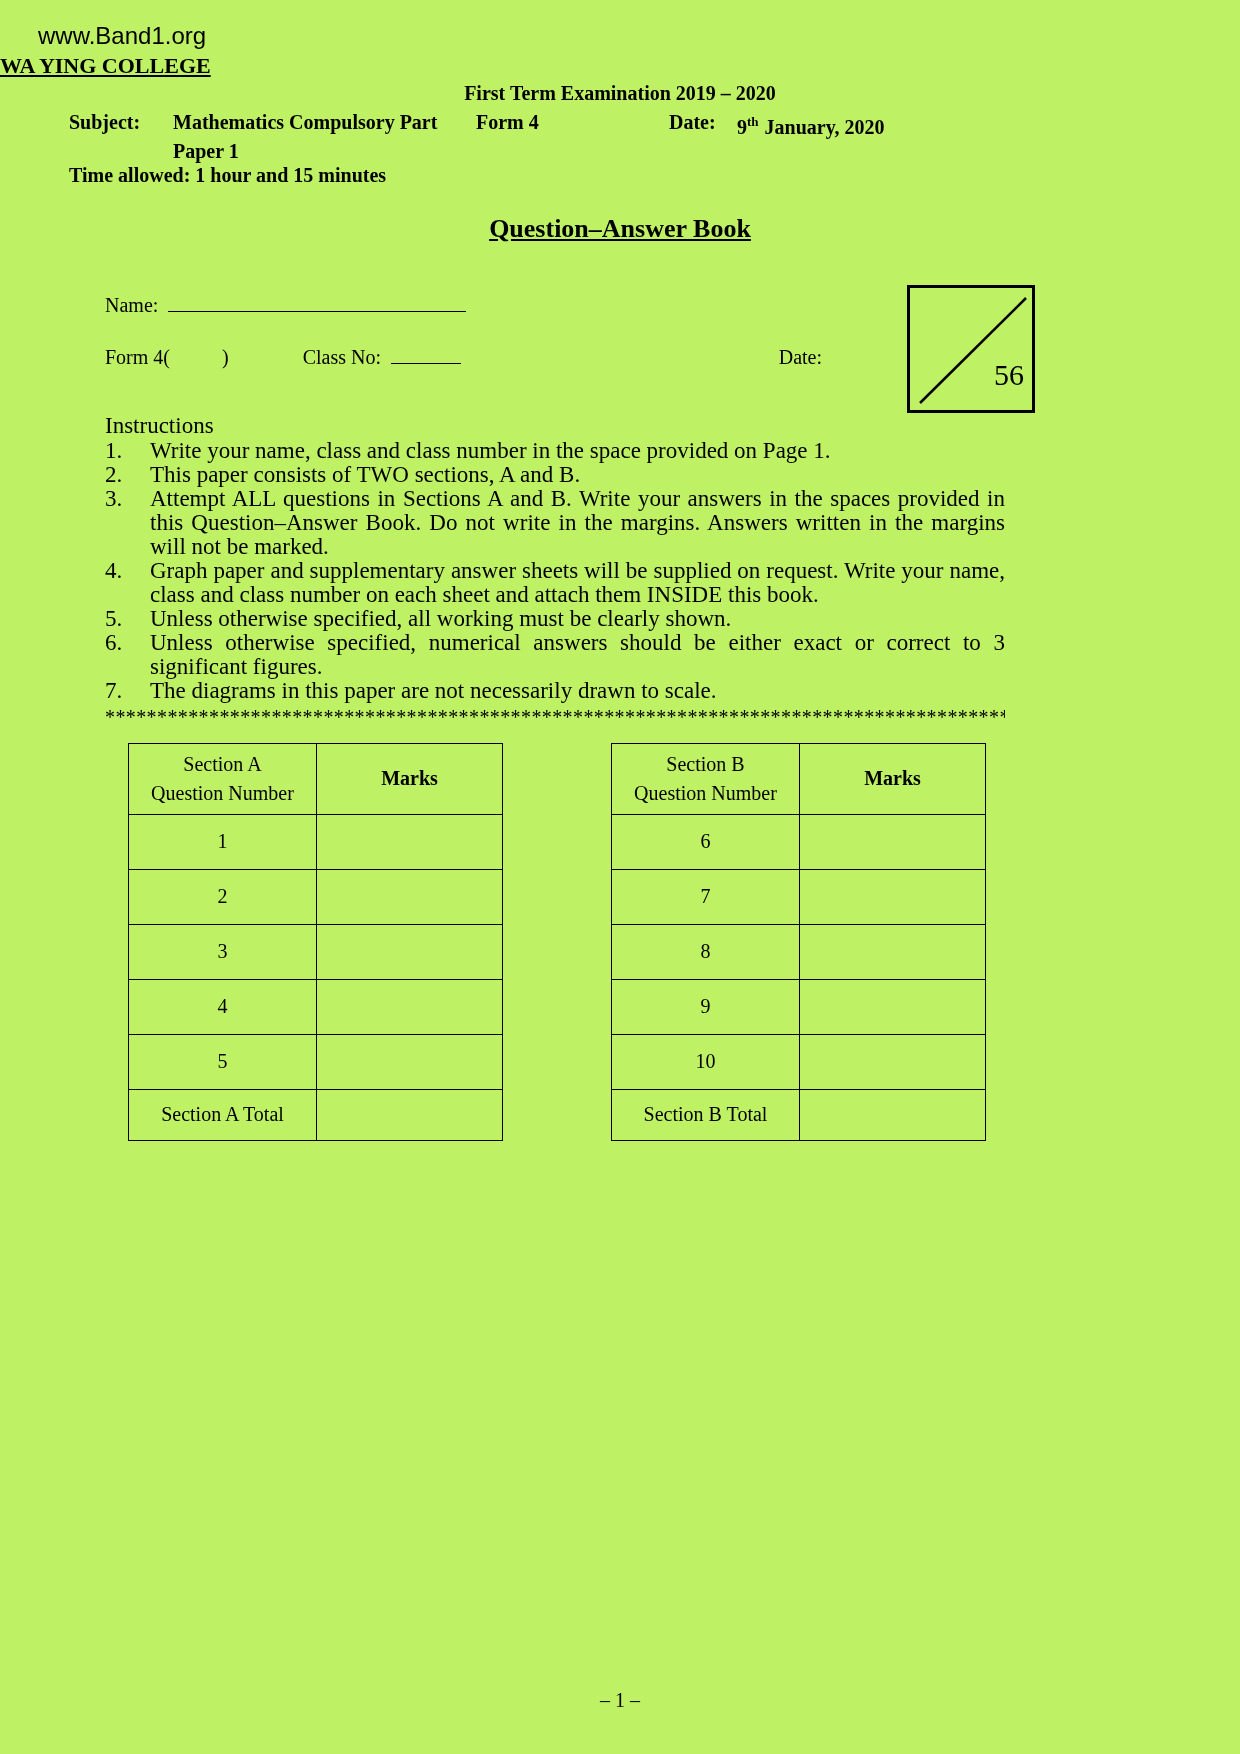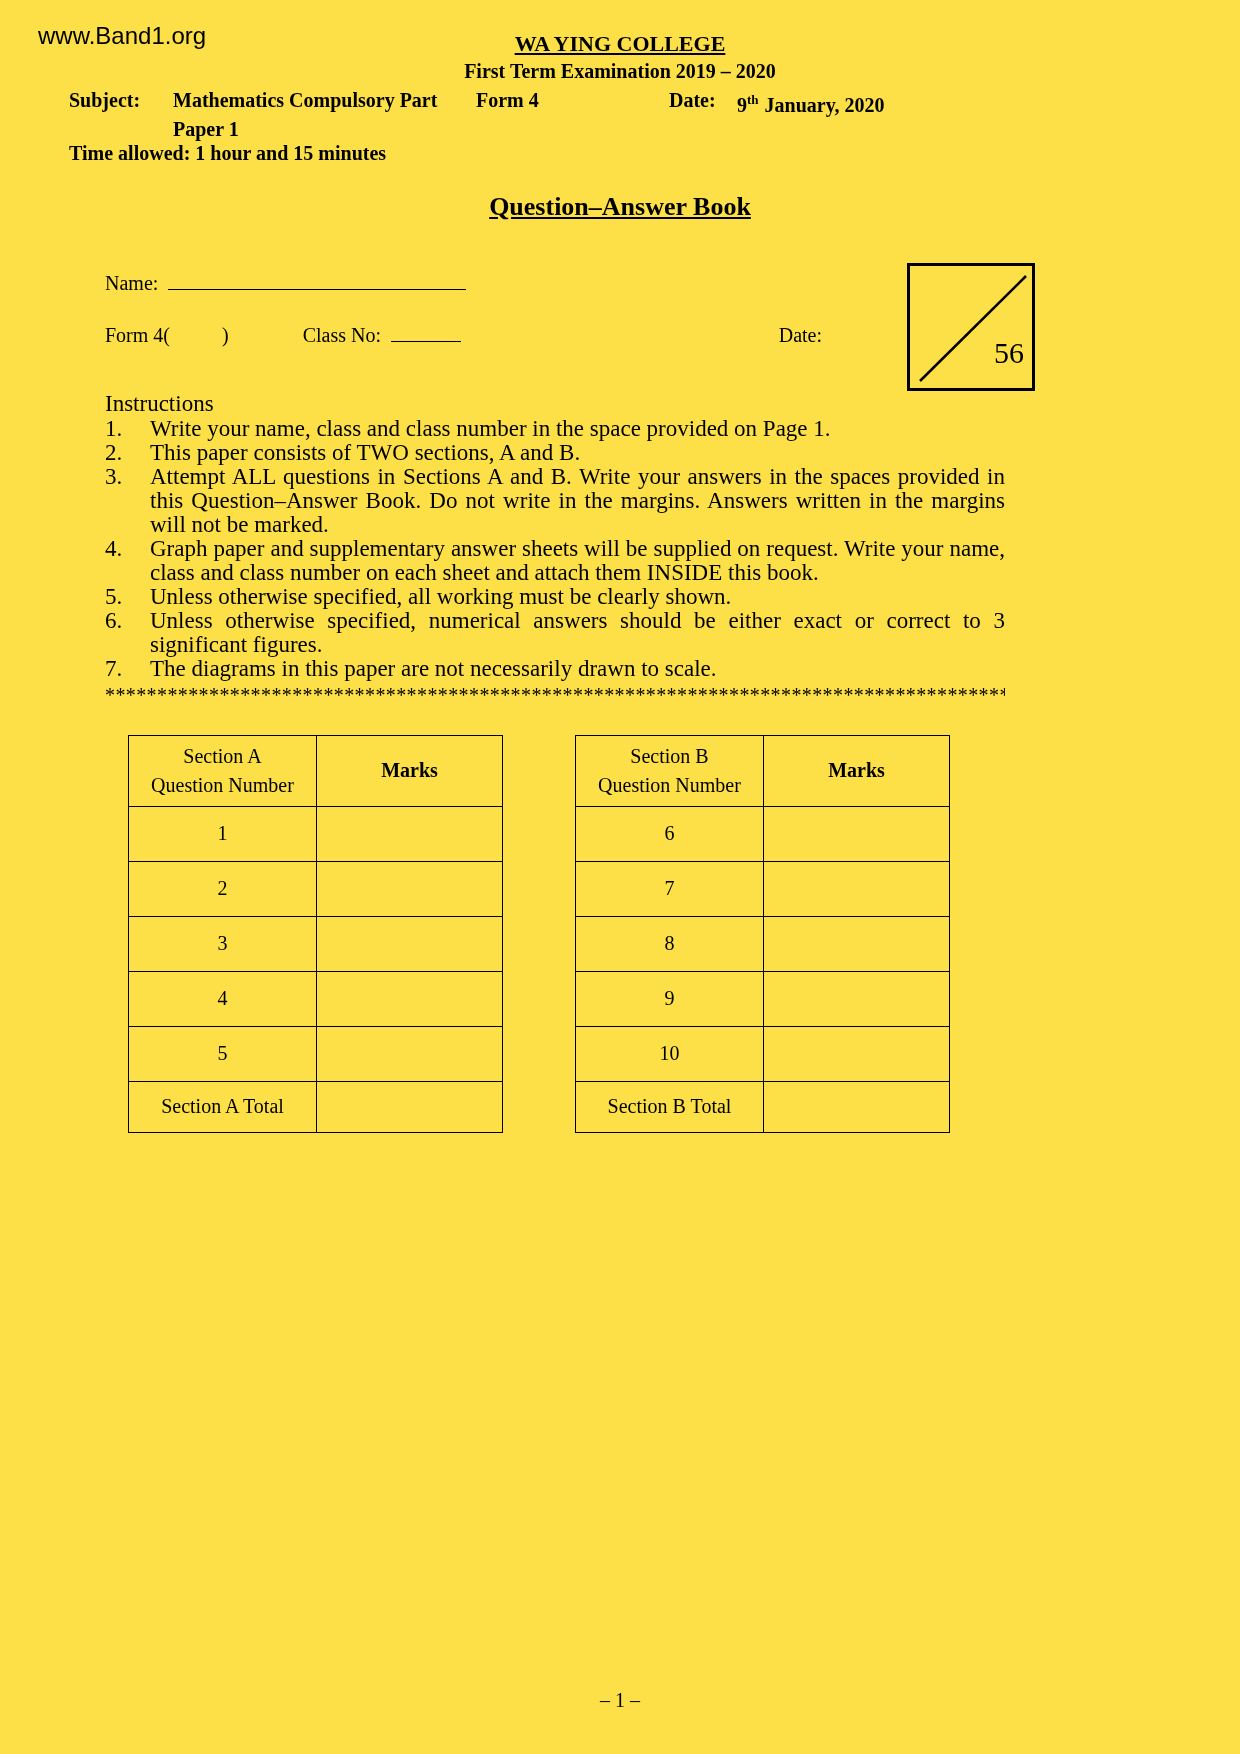--- a/index.html
+++ b/index.html
@@ -1,33 +1,33 @@
 <!DOCTYPE html>
 <html><head>
 <meta charset="utf-8">
 <style>
   html, body { margin: 0; padding: 0; background: #ffffff; }
   .page {
     position: relative;
     width: 1240px;
     height: 1754px;
-    background: #fde047;
+    background: #bef264;
     color: #000000;
     font-family: "Liberation Serif", serif;
     overflow: hidden;
   }
   .watermark {
     position: absolute;
     top: 22px; left: 38px;
     font-family: "Liberation Sans", sans-serif;
     font-size: 24px;
   }
   .college {
-    margin-top: 30px;
-    text-align: center;
+    margin-top: 52px;
+    text-align: left;
     font-size: 22px;
     font-weight: bold;
     text-decoration: underline;
     line-height: 28px;
   }
   .exam-line {
     text-align: center;
     font-size: 20px;
     font-weight: bold;
     line-height: 26px;
@@ -109,22 +109,22 @@
     margin: 2px 0 0 105px;
     width: 900px;
     font-size: 20px;
     line-height: 24px;
     white-space: nowrap;
     overflow: hidden;
     letter-spacing: 0.4px;
   }
   .tables-wrap {
     display: flex;
-    margin: 28px 0 0 128px;
-    gap: 72px;
+    margin: 14px 0 0 128px;
+    gap: 108px;
   }
   table.score-table { border-collapse: collapse; font-size: 20px; }
   table.score-table td {
     border: 1.5px solid #000;
     text-align: center;
     vertical-align: middle;
     padding: 0;
   }
   td.q-col { width: 187px; }
   td.m-col { width: 185px; font-weight: bold; }

